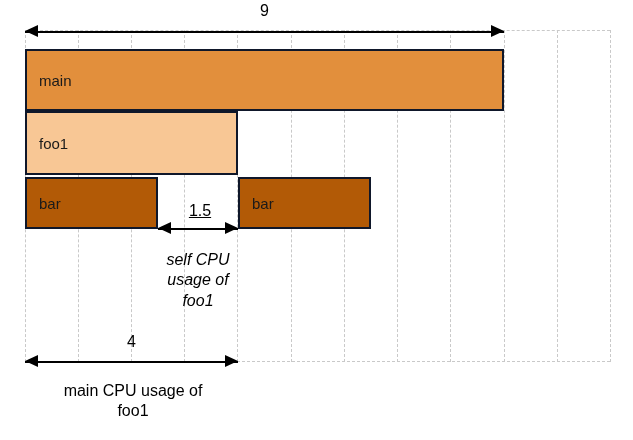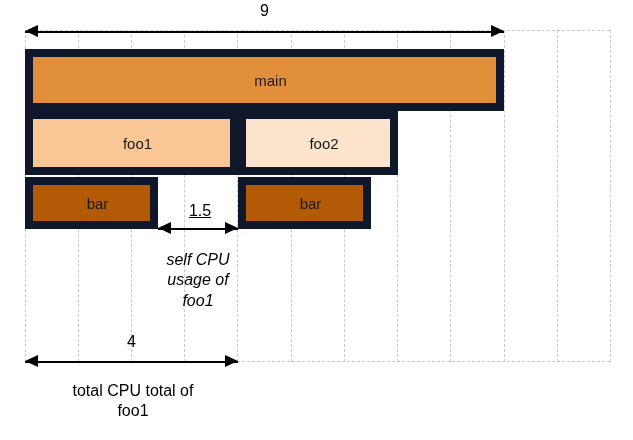--- a/index.html
+++ b/index.html
@@ -32,24 +32,23 @@
   .hgridline {
     position: absolute;
     height: 0;
     border-top: 1px dashed #c9c9c9;
   }
 
   
   .frame {
     position: absolute;
     box-sizing: border-box;
-    border: 8px solid #0f172a;
+    border: 2px solid #0f172a;
     display: flex;
     align-items: center;
-    justify-content: center;
   }
   .frame-label {
     font-size: 15px;
     line-height: 1;
     padding-left: 12px;
     color: #1a1a1a;
     white-space: nowrap;
   }
 
   
@@ -126,23 +125,20 @@
   </div>
 
   <div class="frame" style="left:25px; top:49px; width:479px; height:62px; background:#E28F3C;">
     <span class="frame-label">main</span>
   </div>
 
   <div class="frame" style="left:25px; top:111px; width:213px; height:64px; background:#F8C795;">
     <span class="frame-label">foo1</span>
   </div>
 
-  <div class="frame" style="left:238px; top:111px; width:160px; height:64px; background:#FBE4CB;">
-    <span class="frame-label">foo2</span>
-  </div>
 
   <div class="frame" style="left:25px; top:177px; width:133px; height:52px; background:#B25A06;">
     <span class="frame-label">bar</span>
   </div>
 
   <div class="frame" style="left:238px; top:177px; width:133px; height:52px; background:#B25A06;">
     <span class="frame-label">bar</span>
   </div>
 
   <div class="measure-value" style="left:158px; top:203px; width:84px;text-decoration:underline;">1.5</div>
@@ -154,16 +150,16 @@
   <div class="caption" style="left:118px; top:250px; width:160px;font-style:italic;">self CPU
 usage of
 foo1</div>
 
   <div class="measure-value" style="left:25px; top:334px; width:213px;">4</div>
   <div class="measure" style="left:25px; top:361px; width:213px;">
     <div class="shaft" style="width:213px;"></div>
     <div class="arrowhead left"></div>
     <div class="arrowhead right"></div>
   </div>
-  <div class="caption" style="left:33px; top:381px; width:200px;">total CPU total of
+  <div class="caption" style="left:33px; top:381px; width:200px;">main CPU usage of
 foo1</div>
 
 </div>
 
 </body></html>

